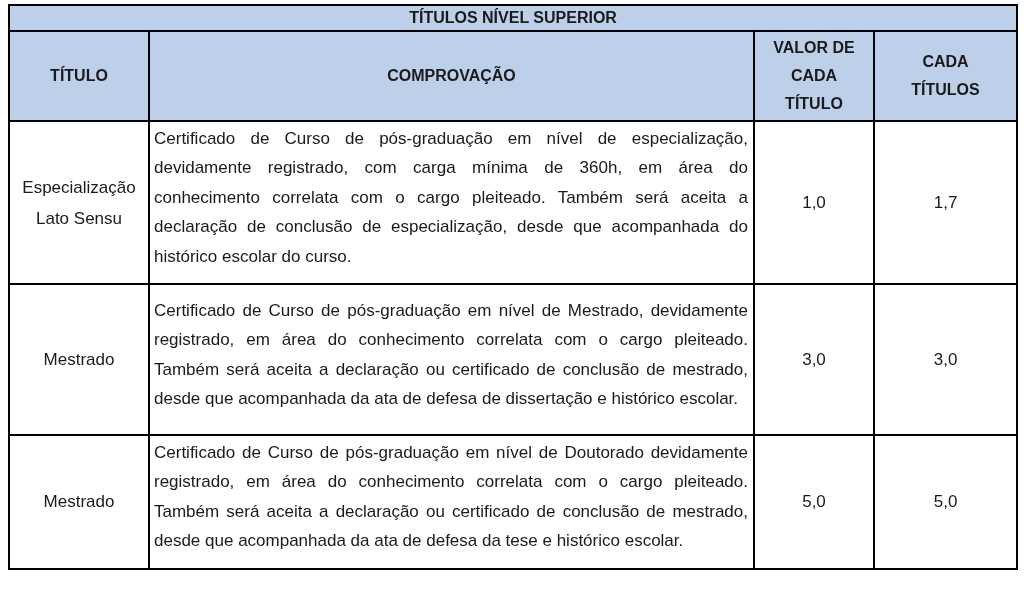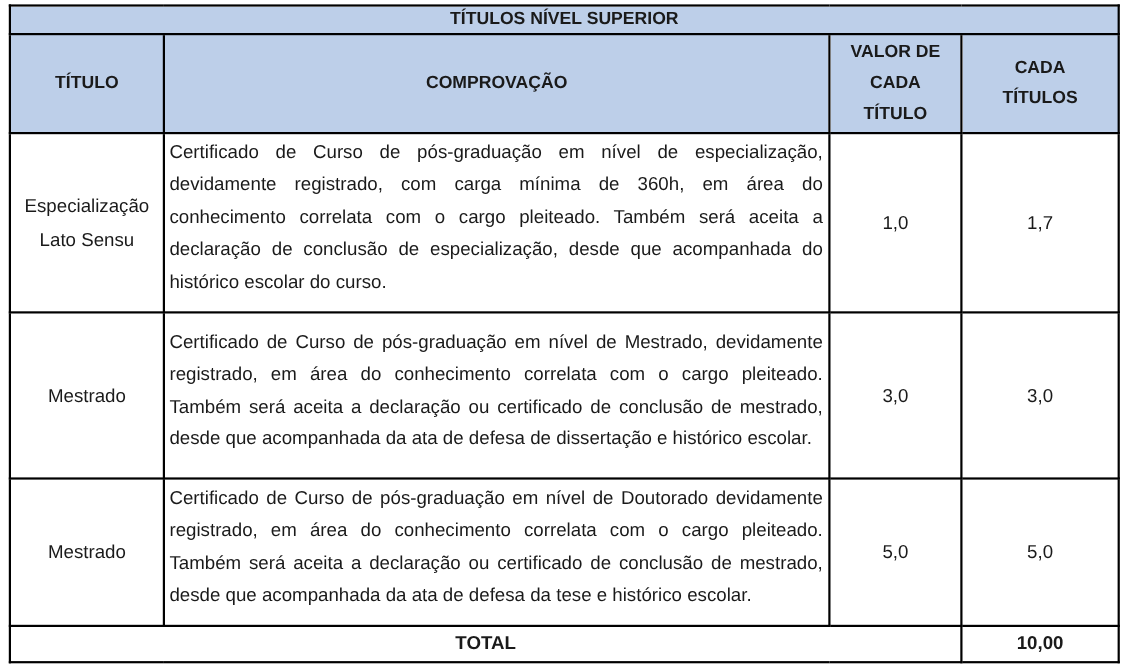--- a/index.html
+++ b/index.html
@@ -139,19 +139,15 @@
 
     <tr class="data-row row-2">
       <td class="cell-titulo">
         <span class="t-line">Mestrado</span>
       </td>
       <td class="cell-comprovacao">Certificado de Curso de pós-graduação em nível de Doutorado devidamente registrado, em área do conhecimento correlata com o cargo pleiteado. Também será aceita a declaração ou certificado de conclusão de mestrado, desde que acompanhada da ata de defesa da tese e histórico escolar.</td>
       <td class="cell-valor">5,0</td>
       <td class="cell-valor">5,0</td>
     </tr>
 
-    <tr class="total-row">
-      <td colspan="3">TOTAL</td>
-      <td>10,00</td>
-    </tr>
   </tbody>
     </table>
 </div>
 
 </body></html>

